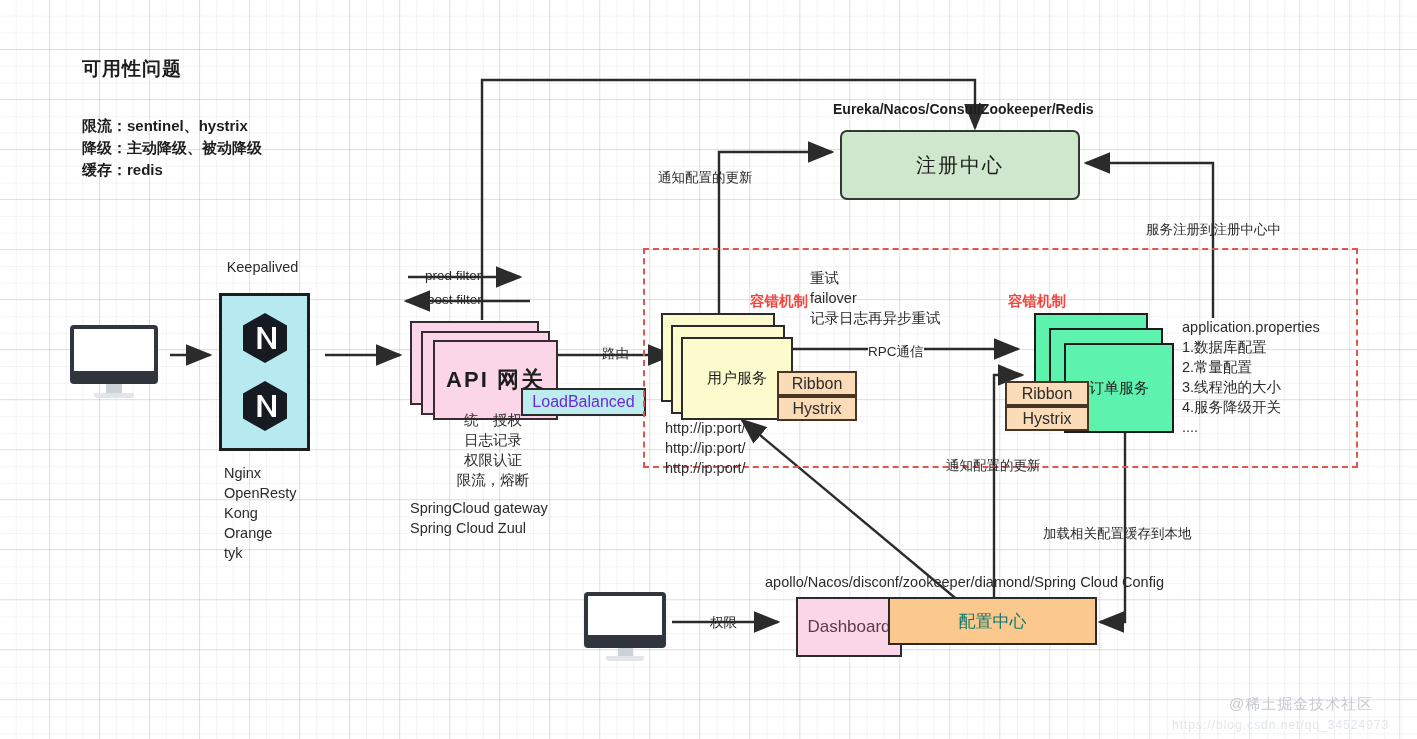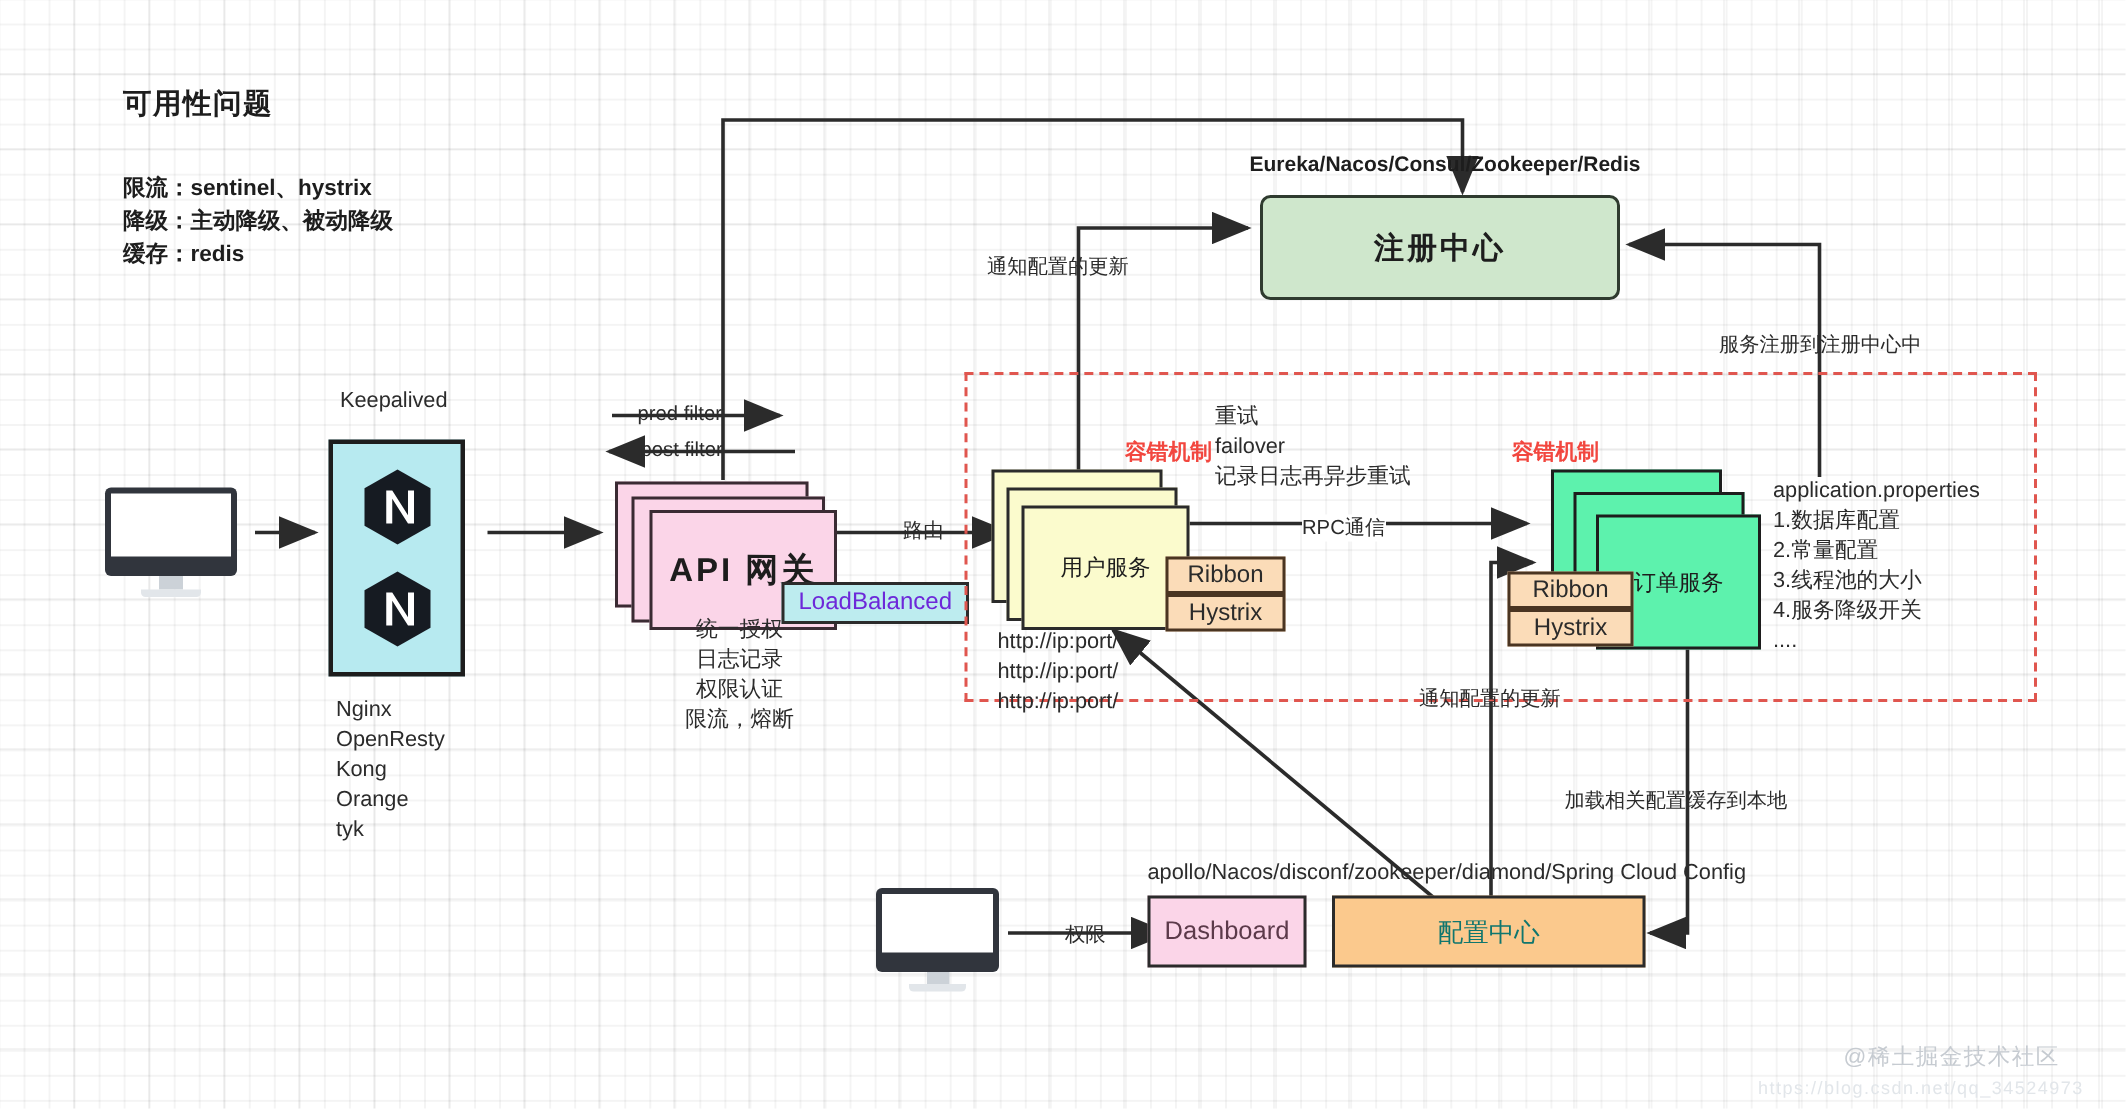--- a/index.html
+++ b/index.html
@@ -30,21 +30,21 @@
   .plain-c{font-size:14.5px;color:#2b2b2b;line-height:20px;text-align:center;white-space:pre-line;}
   .small-label{font-size:13.5px;color:#2b2b2b;}
   .hdr{font-size:14px;font-weight:bold;color:#1d1d1d;}
   .redlab{font-size:14.5px;font-weight:bold;color:#f2473f;}
 
   
   .box{box-sizing:border-box;display:flex;align-items:center;justify-content:center;
        border:2px solid #2b2b2b;font-size:15px;color:#1d1d1d;}
   .nginx-box{background:#b7eaf0;border:3px solid #1d1d1d;}
   .reg-box{background:#cfe7cc;border:2px solid #2f3b2f;border-radius:7px;
-           font-size:20px;font-weight:bold;letter-spacing:2px;}
+           font-size:20px;font-weight:normal;letter-spacing:2px;}
   .pink{background:#fbd5e8;border:2px solid #3a2b33;}
   .api-main{font-size:22px;font-weight:bold;letter-spacing:2px;}
   .lb{background:#bdecef;border:2px solid #2b2b2b;font-size:16px;color:#6d28d9;}
   .yellow{background:#fbfbcd;border:2px solid #2b2b2b;}
   .green{background:#5df2ad;border:2px solid #1d1d1d;}
   .peach{background:#fbdcb8;border:2px solid #4a3522;font-size:16px;color:#2b2b2b;}
   .dash-region{border:2.5px dashed #e0564f;background:transparent;}
   .dash-pink{background:#fbd5e8;border:2px solid #2b2b2b;font-size:17px;color:#5c3a4a;}
   .cfg-orange{background:#fbc98d;border:2px solid #2b2b2b;font-size:17px;color:#0f766e;}
 
@@ -142,20 +142,22 @@
   <div class="abs pink" style="left:410px;top:321px;width:125px;height:80px;"></div>
   <div class="abs pink" style="left:421px;top:331px;width:125px;height:80px;"></div>
   <div class="abs box pink api-main" style="left:433px;top:340px;width:125px;height:80px;">API 网关</div>
 
   <div class="abs box lb" style="left:521px;top:388px;width:125px;height:28px;">LoadBalanced</div>
 
   <div class="abs plain-c" style="left:398px;top:410px;width:190px;">统一授权
 日志记录
 权限认证
 限流，熔断</div>
+  <div class="abs plain" style="left:410px;top:498px;">SpringCloud gateway
+Spring Cloud Zuul</div>
   <div class="abs small-label" style="left:602px;top:345px;text-align:right;">路由</div>
 
   <div class="abs hdr" style="left:833px;top:101px;">Eureka/Nacos/Consul/Zookeeper/Redis</div>
   <div class="abs box reg-box" style="left:840px;top:130px;width:240px;height:70px;">注册中心</div>
   <div class="abs small-label" style="left:658px;top:169px;">通知配置的更新</div>
   <div class="abs small-label" style="left:1146px;top:221px;">服务注册到注册中心中</div>
 
   <div class="abs dash-region" style="left:643px;top:248px;width:711px;height:216px;"></div>
 
   <div class="abs redlab" style="left:750px;top:292px;">容错机制</div>
@@ -189,21 +191,21 @@
 2.常量配置
 3.线程池的大小
 4.服务降级开关
 ....</div>
 
   <div class="abs small-label" style="left:946px;top:457px;">通知配置的更新</div>
   <div class="abs small-label" style="left:1043px;top:525px;">加载相关配置缓存到本地</div>
 
   <div class="abs plain" style="left:765px;top:572px;">apollo/Nacos/disconf/zookeeper/diamond/Spring Cloud Config</div>
 
-  <div class="abs box dash-pink" style="left:765px;top:597px;width:106px;height:48px;">Dashboard</div>
+  <div class="abs box dash-pink" style="left:796px;top:597px;width:106px;height:60px;">Dashboard</div>
   <div class="abs box cfg-orange" style="left:888px;top:597px;width:209px;height:48px;">配置中心</div>
 
   <div class="abs small-label" style="left:710px;top:614px;">权限</div>
 
   <div class="abs" style="left:584px;top:592px;width:82px;">
     <div class="mon-frame" style="height:47px;">
       <div class="mon-screen" style="height:39px;"></div>
     </div>
     <div class="mon-neck" style="width:15px;height:8px;"></div>
     <div class="mon-base" style="width:38px;height:5px;"></div>

